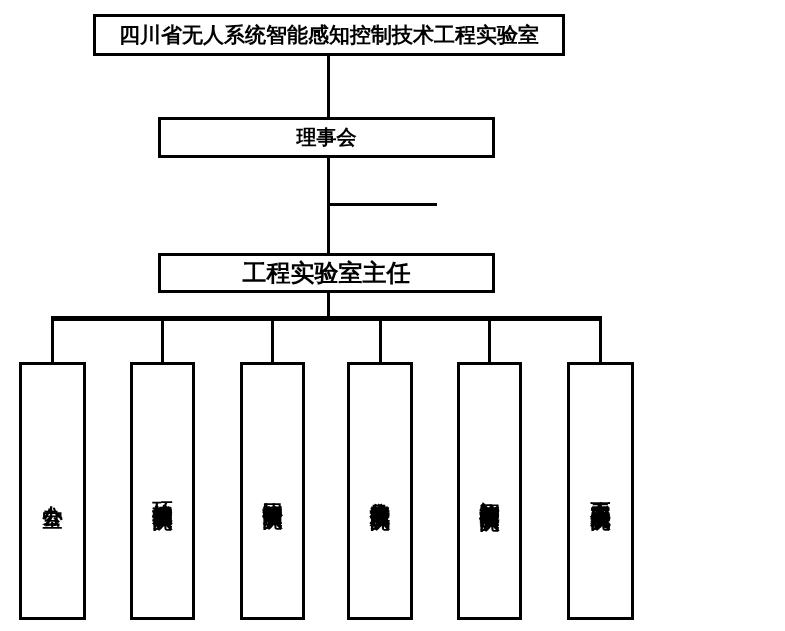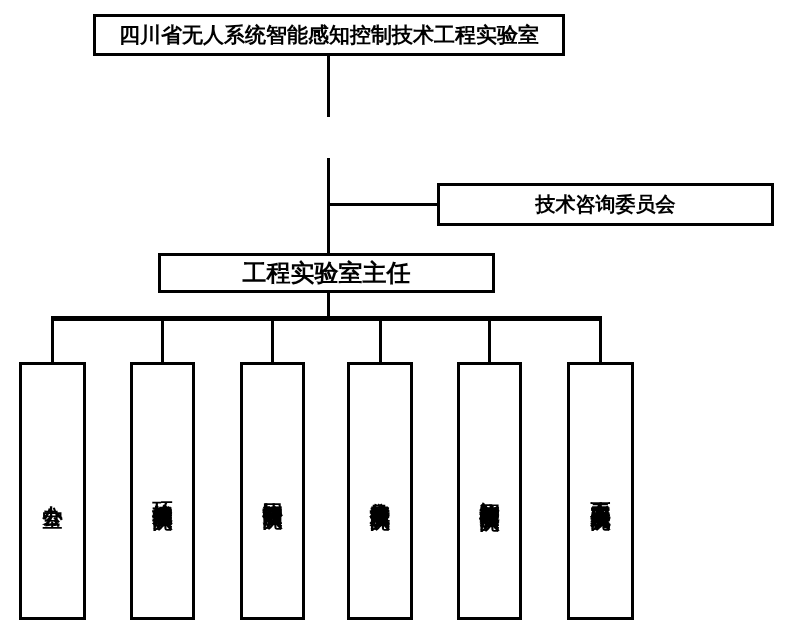--- a/index.html
+++ b/index.html
@@ -73,27 +73,27 @@
 <body>
 
 <div class="canvas">
 
   <div class="box root-box">
     <span>四川省无人系统智能感知控制技术工程实验室</span>
   </div>
 
   <div class="line v-root-board"></div>
 
+  <div class="box board-box">
+    <span>理事会</span>
+  </div>
 
   <div class="line v-board-director"></div>
   <div class="line h-branch"></div>
 
-  <div class="box advisory-box">
-    <span>技术咨询委员会</span>
-  </div>
 
   <div class="box director-box">
     <span>工程实验室主任</span>
   </div>
 
   <div class="line v-director-bar"></div>
   <div class="line h-bar"></div>
   <div class="line drop drop-1"></div>
   <div class="line drop drop-2"></div>
   <div class="line drop drop-3"></div>

